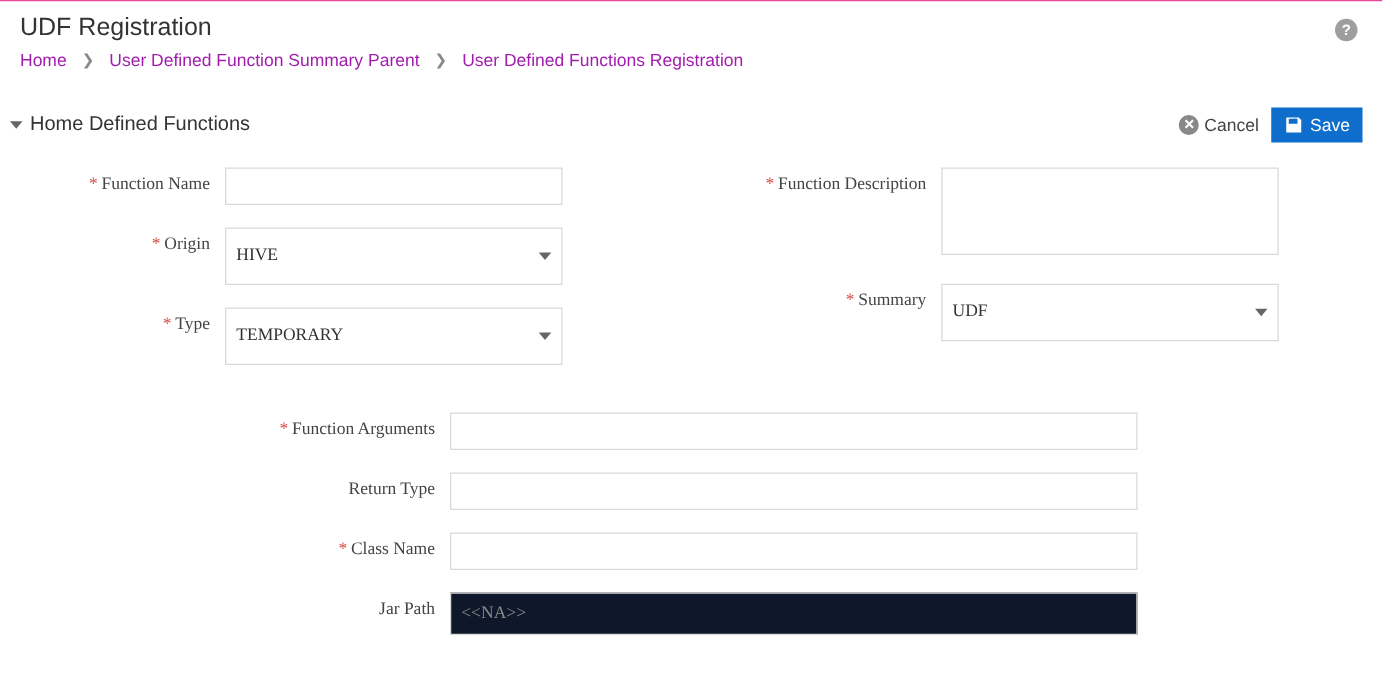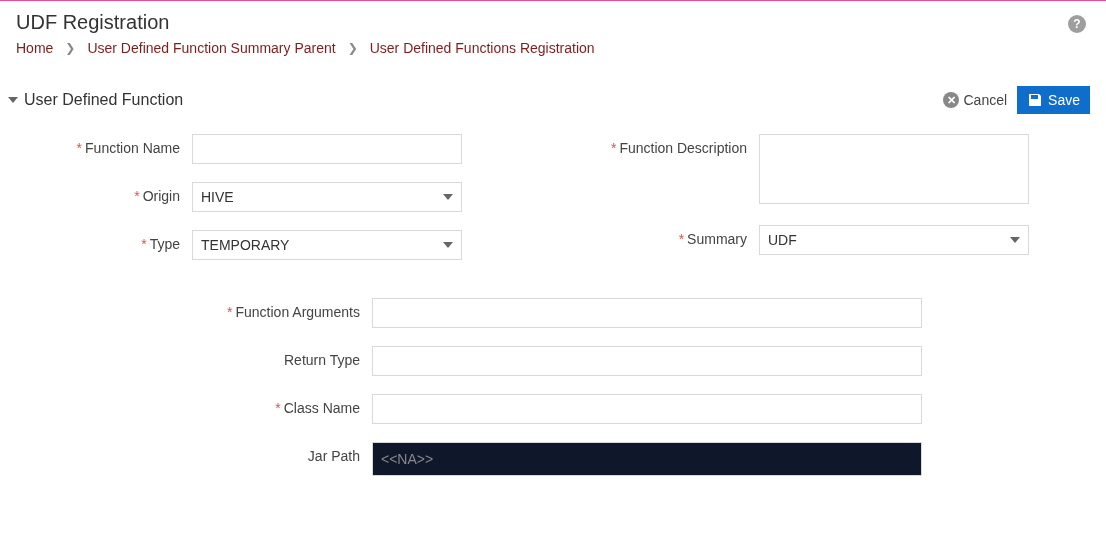--- a/index.html
+++ b/index.html
@@ -25,21 +25,21 @@
       color: #333;
       margin-bottom: 6px;
     }
     .breadcrumbs {
       display: flex;
       align-items: center;
       gap: 12px;
       font-size: 14px;
     }
     .breadcrumbs a {
-      color: #7f1d1d;
+      color: #a21caf;
       text-decoration: none;
     }
     .breadcrumbs .sep {
       color: #888;
       font-size: 12px;
     }
     .help-icon {
       position: absolute;
       right: 20px;
       top: 14px;
@@ -113,21 +113,22 @@
       color: #fff;
       border: none;
       padding: 6px 10px;
       cursor: pointer;
       font-size: 14px;
     }
     .save-icon svg {
       display: block;
     }
     .form-area {
-      padding: 10px 40px 20px 52px;
+      padding: 10px 40px 20px 40px;
+      font-family: Liberation Serif, serif;
     }
     .two-col {
       display: flex;
       gap: 60px;
     }
     .col {
       flex: 1;
       min-width: 0;
     }
     .field-row {
@@ -163,21 +164,21 @@
     }
     textarea {
       height: 70px;
       resize: none;
     }
     .select-box {
       display: flex;
       align-items: center;
       justify-content: space-between;
       cursor: pointer;
-      height: 30px;
+      height: 46px;
     }
     .select-caret {
       width: 0;
       height: 0;
       border-left: 5px solid transparent;
       border-right: 5px solid transparent;
       border-top: 6px solid #666;
     }
     .bottom-fields {
       margin-top: 20px;
@@ -208,21 +209,21 @@
     <a href="#">User Defined Function Summary Parent</a>
     <span class="sep">❯</span>
     <a href="#">User Defined Functions Registration</a>
   </div>
   <div class="help-icon">?</div>
 </div>
 
 <div class="section-bar">
   <div class="section-left">
     <div class="toggle-caret"></div>
-    <div class="section-title">User Defined Function</div>
+    <div class="section-title">Home Defined Functions</div>
   </div>
   <div class="section-actions">
     <button class="cancel-btn">
       <span class="cancel-icon">✕</span>
       <span>Cancel</span>
     </button>
     <button class="save-btn">
       <span class="save-icon">
         <svg width="16" height="16" viewBox="0 0 16 16">
           <path fill="#fff" d="M2 2h10l2 2v10H2V2zm2 1v4h7V3H4zm1 6h6v4H5V9z"></path>

